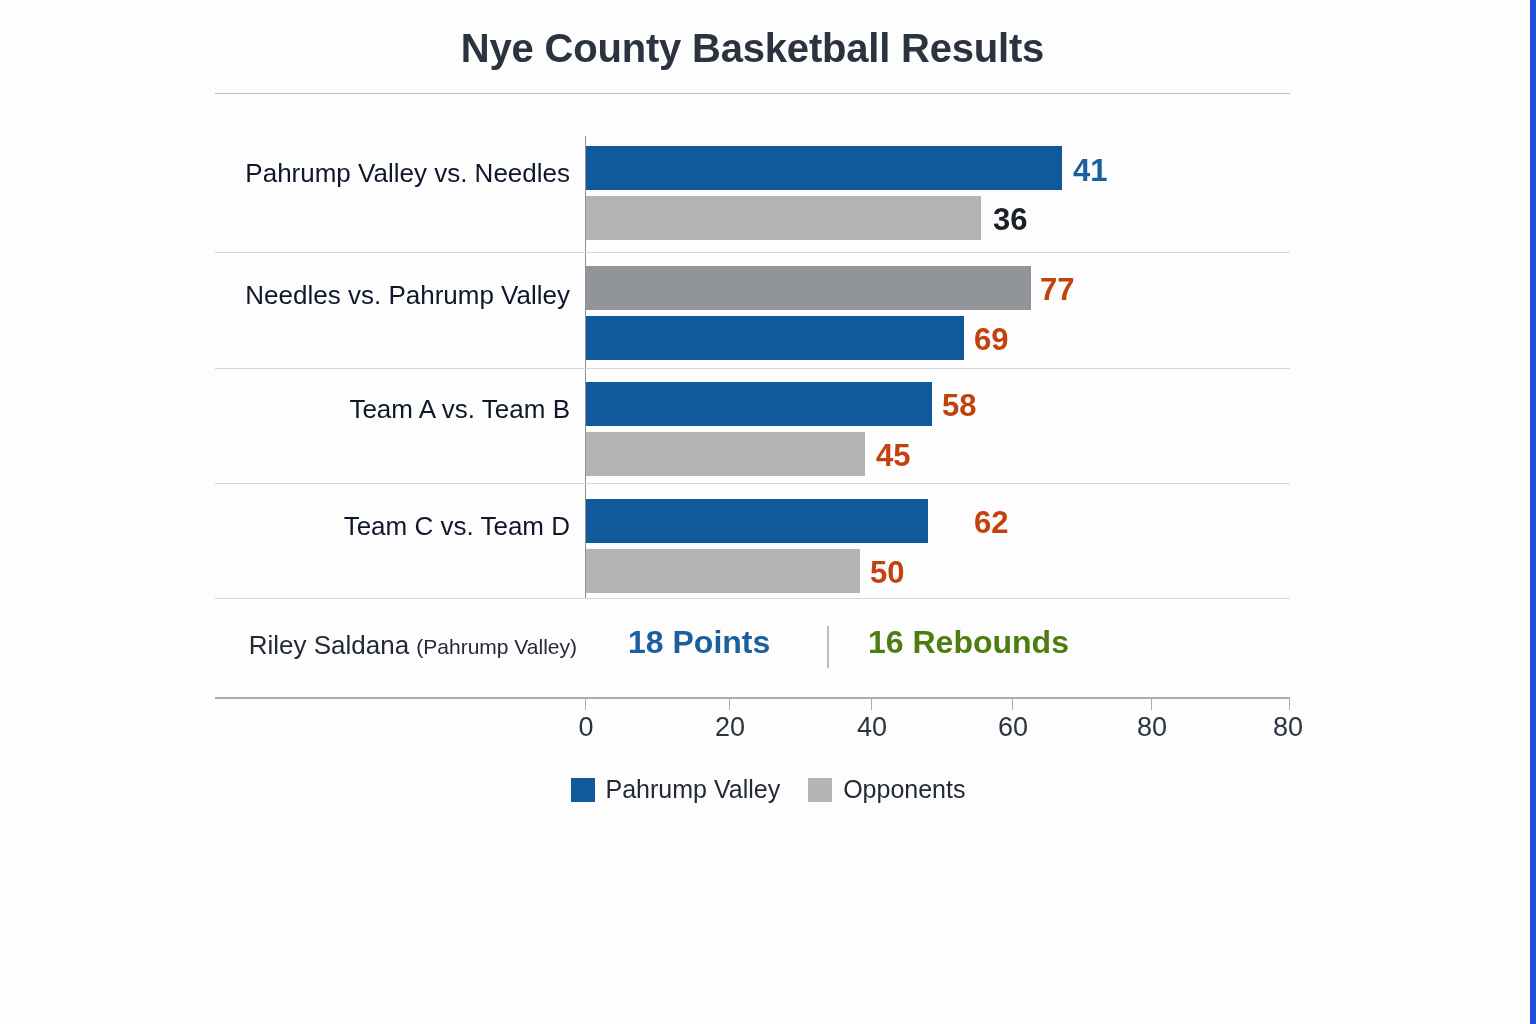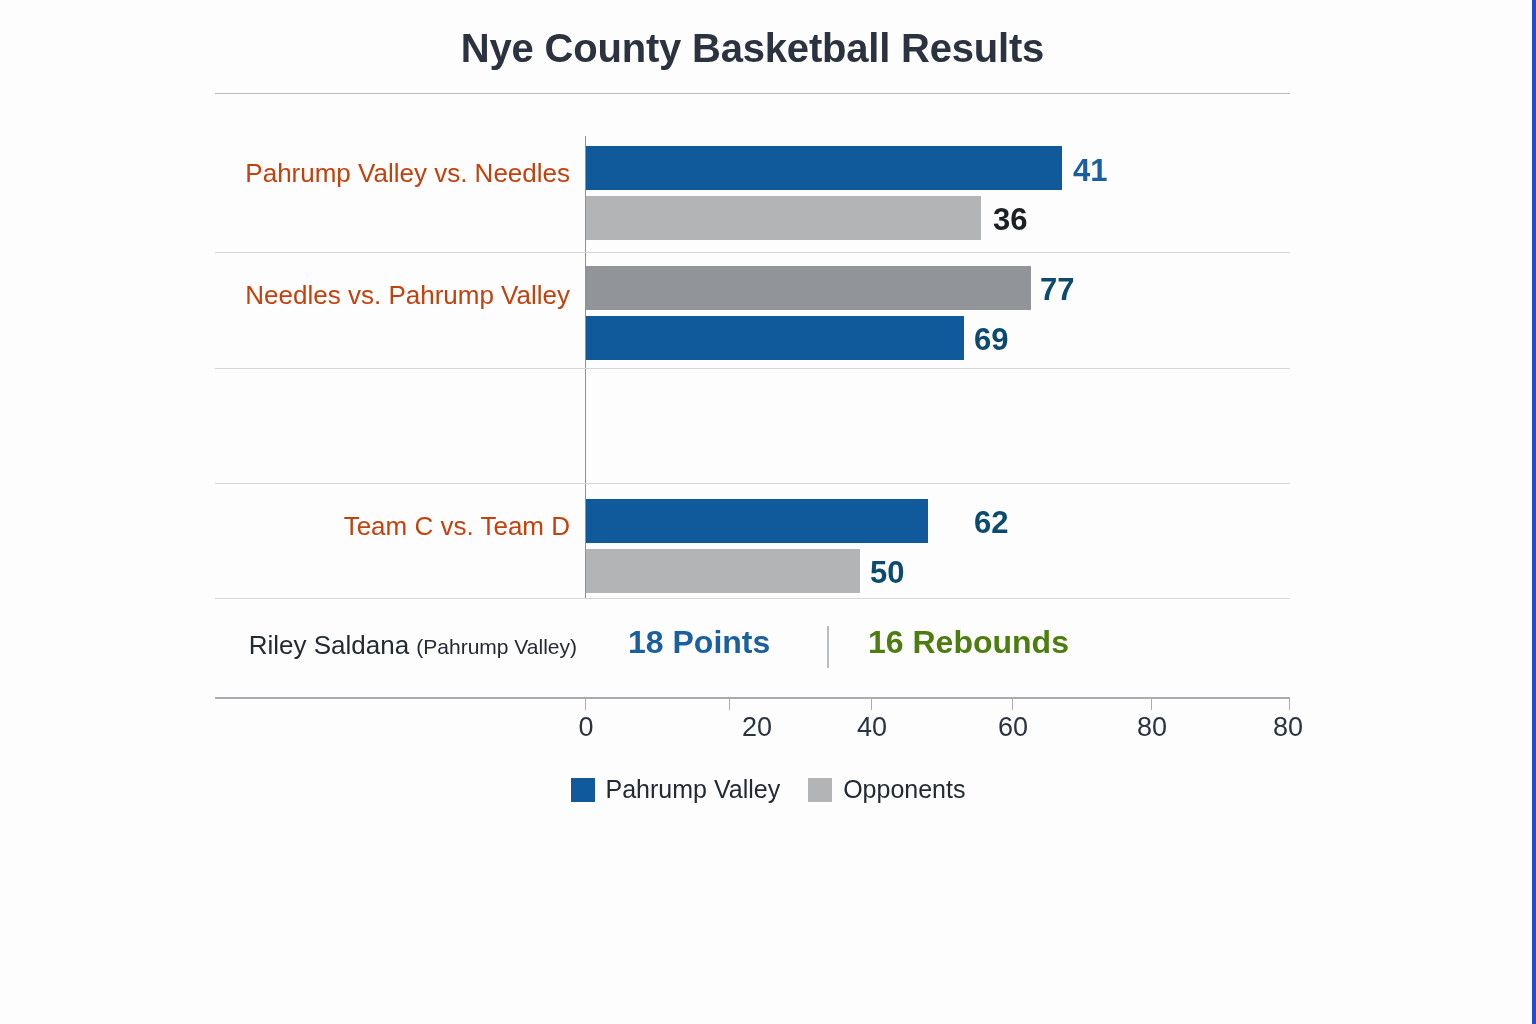--- a/index.html
+++ b/index.html
@@ -17,21 +17,21 @@
   }
 
   
   #chart-frame {
     position: absolute;
     left: 0;
     top: 0;
     width: 1536px;
     height: 1024px;
     background: #fdfdfd;
-    border-right: 4px solid #1d4ed8;
+    border-right: 6px solid #1d4ed8;
     box-sizing: border-box;
   }
 
   
   #chart-title {
     position: absolute;
     left: 215px;
     top: 26px;
     width: 1075px;
     text-align: center;
@@ -81,42 +81,42 @@
     position: absolute;
     left: 0;
     width: 1536px;
   }
   .cat-label-box {
     position: absolute;
     left: 215px;
     width: 355px;
     text-align: right;
     font-size: 26px;
-    color: #c2410c;
+    color: #0f172a;
     white-space: nowrap;
   }
 
   .bar {
     position: absolute;
     left: 586px;
     height: 44px;
   }
   .bar.pv { background: #10599b; }
   .bar.opp { background: #b3b4b6; }
   .bar.opp-dark { background: #919599; }
 
   .bar-value {
     position: absolute;
     font-size: 31px;
     font-weight: bold;
     white-space: nowrap;
   }
   .bar-value.pv { color: #1a5f9e; }
   .bar-value.opp { color: #1b1f26; }
-  .bar-value.dark { color: #0c4a6e; }
+  .bar-value.dark { color: #c2410c; }
 
   
   #player-row {
     position: absolute;
     left: 0;
     top: 614px;
     width: 1536px;
     height: 62px;
   }
   #player-name {
@@ -234,20 +234,27 @@
 
     <div class="group" style="top:254px;height:118px;">
       <div class="cat-label-box" style="top:26px;">Needles vs. Pahrump Valley</div>
       <div class="bar opp-dark" style="top:12px;width:445px;"></div>
       <div class="bar-value dark" style="left:1040px;top:18px;">77</div>
       <div class="bar pv" style="top:62px;width:378px;"></div>
       <div class="bar-value dark" style="left:974px;top:68px;">69</div>
     </div>
     <div class="group-rule" style="top:368px;"></div>
 
+    <div class="group" style="top:370px;height:114px;">
+      <div class="cat-label-box" style="top:24px;">Team A vs. Team B</div>
+      <div class="bar pv" style="top:12px;width:346px;"></div>
+      <div class="bar-value dark" style="left:942px;top:18px;">58</div>
+      <div class="bar opp" style="top:62px;width:279px;"></div>
+      <div class="bar-value dark" style="left:876px;top:68px;">45</div>
+    </div>
     <div class="group-rule" style="top:483px;"></div>
 
     <div class="group" style="top:485px;height:138px;">
       <div class="cat-label-box" style="top:26px;">Team C vs. Team D</div>
       <div class="bar pv" style="top:14px;width:342px;"></div>
       <div class="bar-value dark" style="left:938px;top:20px;margin-left:36px;">62</div>
       <div class="bar opp" style="top:64px;width:274px;"></div>
       <div class="bar-value dark" style="left:870px;top:70px;">50</div>
     </div>
     <div class="group-rule" style="top:598px;"></div>
@@ -262,21 +269,21 @@
     <div id="axis-line"></div>
 
     <div class="tick-mark" style="left:585px;"></div>
     <div class="tick-mark" style="left:729px;"></div>
     <div class="tick-mark" style="left:871px;"></div>
     <div class="tick-mark" style="left:1012px;"></div>
     <div class="tick-mark" style="left:1151px;"></div>
     <div class="tick-mark" style="left:1289px;"></div>
 
     <div class="tick-label" style="left:586px;">0</div>
-    <div class="tick-label" style="left:757px;">20</div>
+    <div class="tick-label" style="left:730px;">20</div>
     <div class="tick-label" style="left:872px;">40</div>
     <div class="tick-label" style="left:1013px;">60</div>
     <div class="tick-label" style="left:1152px;">80</div>
     <div class="tick-label" style="left:1288px;">80</div>
 
     <div id="legend">
       <div class="legend-item">
         <span class="legend-swatch" style="background:#10599b;"></span>
         <span class="legend-label">Pahrump Valley</span>
       </div>

